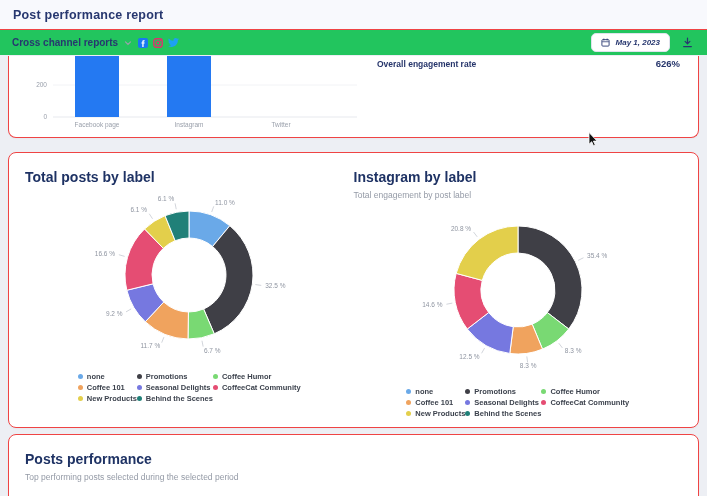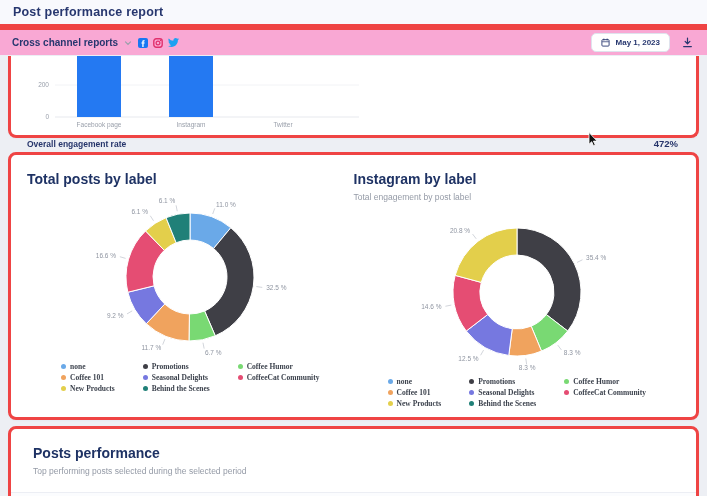--- a/index.html
+++ b/index.html
@@ -1,60 +1,60 @@
 <!DOCTYPE html>
 <html><head>
 <meta charset="utf-8">
 <style>
   * { margin:0; padding:0; box-sizing:border-box; }
   html,body { width:707px; height:496px; }
   body { font-family:"Liberation Sans", sans-serif; background:#edeff4; overflow:hidden; }
   .viewport { position:relative; width:707px; height:496px; overflow:hidden; background:#edeff4; }
 
   
-  .app-header { height:30px; background:#f8f9fd; border-bottom:6px solid #ef4444;
+  .app-header { height:30px; background:#f8f9fd; border-bottom:1px solid #ef4444;
     display:flex; align-items:center; padding-left:13px; }
   .app-title { font-size:12.5px; font-weight:700; color:#27376f; letter-spacing:.2px; }
 
   
-  .toolbar { height:26px; background:#f9a8d4; border-bottom:1px solid #eceef4;
+  .toolbar { height:26px; background:#22c55e; border-bottom:1px solid #eceef4;
     display:flex; align-items:center; padding:0 12px; }
   .report-select { display:flex; align-items:center; gap:6px; cursor:pointer; }
   .report-select-label { font-size:10px; font-weight:700; color:#27376f; }
   .chan-icons { display:flex; align-items:center; gap:5px; margin-left:6px; }
   .toolbar-right { margin-left:auto; display:flex; align-items:center; gap:10px; }
   .date-btn { height:19px; padding:0 9px; background:#fff; border:1px solid #dfe3ed; border-radius:5px;
-    display:flex; align-items:center; gap:6px; font-size:8px; font-weight:700; color:#27376f; cursor:pointer; }
+    display:flex; align-items:center; gap:6px; font-size:8px; font-weight:700; color:#27376f; cursor:pointer;font-style:italic; }
   .dl-btn { background:none; border:none; cursor:pointer; display:flex; align-items:center; padding:0 2px; }
 
   
-  .card { background:#fff; margin:0 8px; border:3px solid #ef4444; box-shadow:0 1px 2px rgba(30,40,80,.03); }
-  .card-top { height:82px; border-top:none; border-radius:0 0 8px 8px; display:flex; position:relative;flex-direction:column; }
+  .card { background:#fff; margin:0 8px; border:1px solid #ef4444; box-shadow:0 1px 2px rgba(30,40,80,.03); }
+  .card-top { height:82px; border-top:none; border-radius:0 0 8px 8px; display:flex; position:relative; }
   .card-mid { margin-top:14px; border-radius:8px; padding:16px 16px 8px; display:flex; }
   .card-bottom { margin-top:6px; border-radius:8px 8px 0 0; height:120px; padding-top:16px; }
 
   .barchart-wrap { width:352px; height:82px; position:relative; }
   .stats-panel { flex:1; padding:0 18px 0 16px; }
   .stat-row { display:flex; justify-content:space-between; align-items:center; height:11px; margin-top:2px; }
   .stat-label { font-size:8.5px; font-weight:700; color:#26356b; }
   .stat-value { font-size:9.5px; font-weight:700; color:#26356b; }
 
   .chart-col { width:50%; }
   .section-title { font-size:14px; font-weight:700; color:#1e3264; }
   .section-subtitle { font-size:8.5px; color:#949aa6; margin-top:5px; }
   .donut-wrap { height:168px; margin-top:4px; display:flex; justify-content:center; }
   .donut-wrap svg { overflow:visible; }
 
   .legend { display:grid; grid-auto-flow:column; grid-template-rows:repeat(3, 11px);
-    justify-content:center; column-gap:28px; margin-top:2px;font-family:Liberation Serif, serif; }
+    justify-content:center; margin-top:14px; }
   .legend-item { display:flex; align-items:center; gap:4px; cursor:pointer; }
   .legend-dot { width:5px; height:5px; border-radius:50%; flex:0 0 auto; }
   .legend-label { font-size:7.5px; font-weight:700; color:#3c424d; white-space:nowrap; }
 
-  .pp-head { padding:0 22px; }
+  .pp-head { padding:0 16px; }
   .table-header { margin-top:16px; border-top:1px solid #eceef4; background:#fbfcfe; height:28px;
     display:flex; align-items:center; padding-left:40px; }
 
   .cursor { position:absolute; left:588px; top:132px; z-index:50; pointer-events:none; }
 </style>
 </head>
 <body>
 
 <div class="viewport">
 
@@ -110,21 +110,21 @@
           <text x="38" y="63" text-anchor="end" font-size="6.5" fill="#9aa0ab">0</text>
           <rect x="66" y="0" width="44" height="61" fill="#2479f2"></rect>
           <text x="88" y="71" text-anchor="middle" font-size="6.5" fill="#9aa0ab">Facebook page</text>
           <rect x="158" y="0" width="44" height="61" fill="#2479f2"></rect>
           <text x="180" y="71" text-anchor="middle" font-size="6.5" fill="#9aa0ab">Instagram</text>
           <text x="272" y="71" text-anchor="middle" font-size="6.5" fill="#9aa0ab">Twitter</text>
         </svg></div>
     <div class="stats-panel">
       <div class="stat-row">
         <span class="stat-label">Overall engagement rate</span>
-        <span class="stat-value">472%</span>
+        <span class="stat-value">626%</span>
       </div>
     </div>
   </div>
 
   <div class="card card-mid">
     <div class="chart-col">
       <div class="section-title">Total posts by label</div>
       <div class="donut-wrap">
           <svg width="330" height="168" viewBox="0 0 330 168">
             <path d="M 165 22 A 64 64 0 0 1 205.82924228819917 36.7153880590348 L 188.60440569786513 57.50733372162949 A 37 37 0 0 0 165 49 Z" fill="#6aa9e8" stroke="#fff" stroke-width="1"></path>

